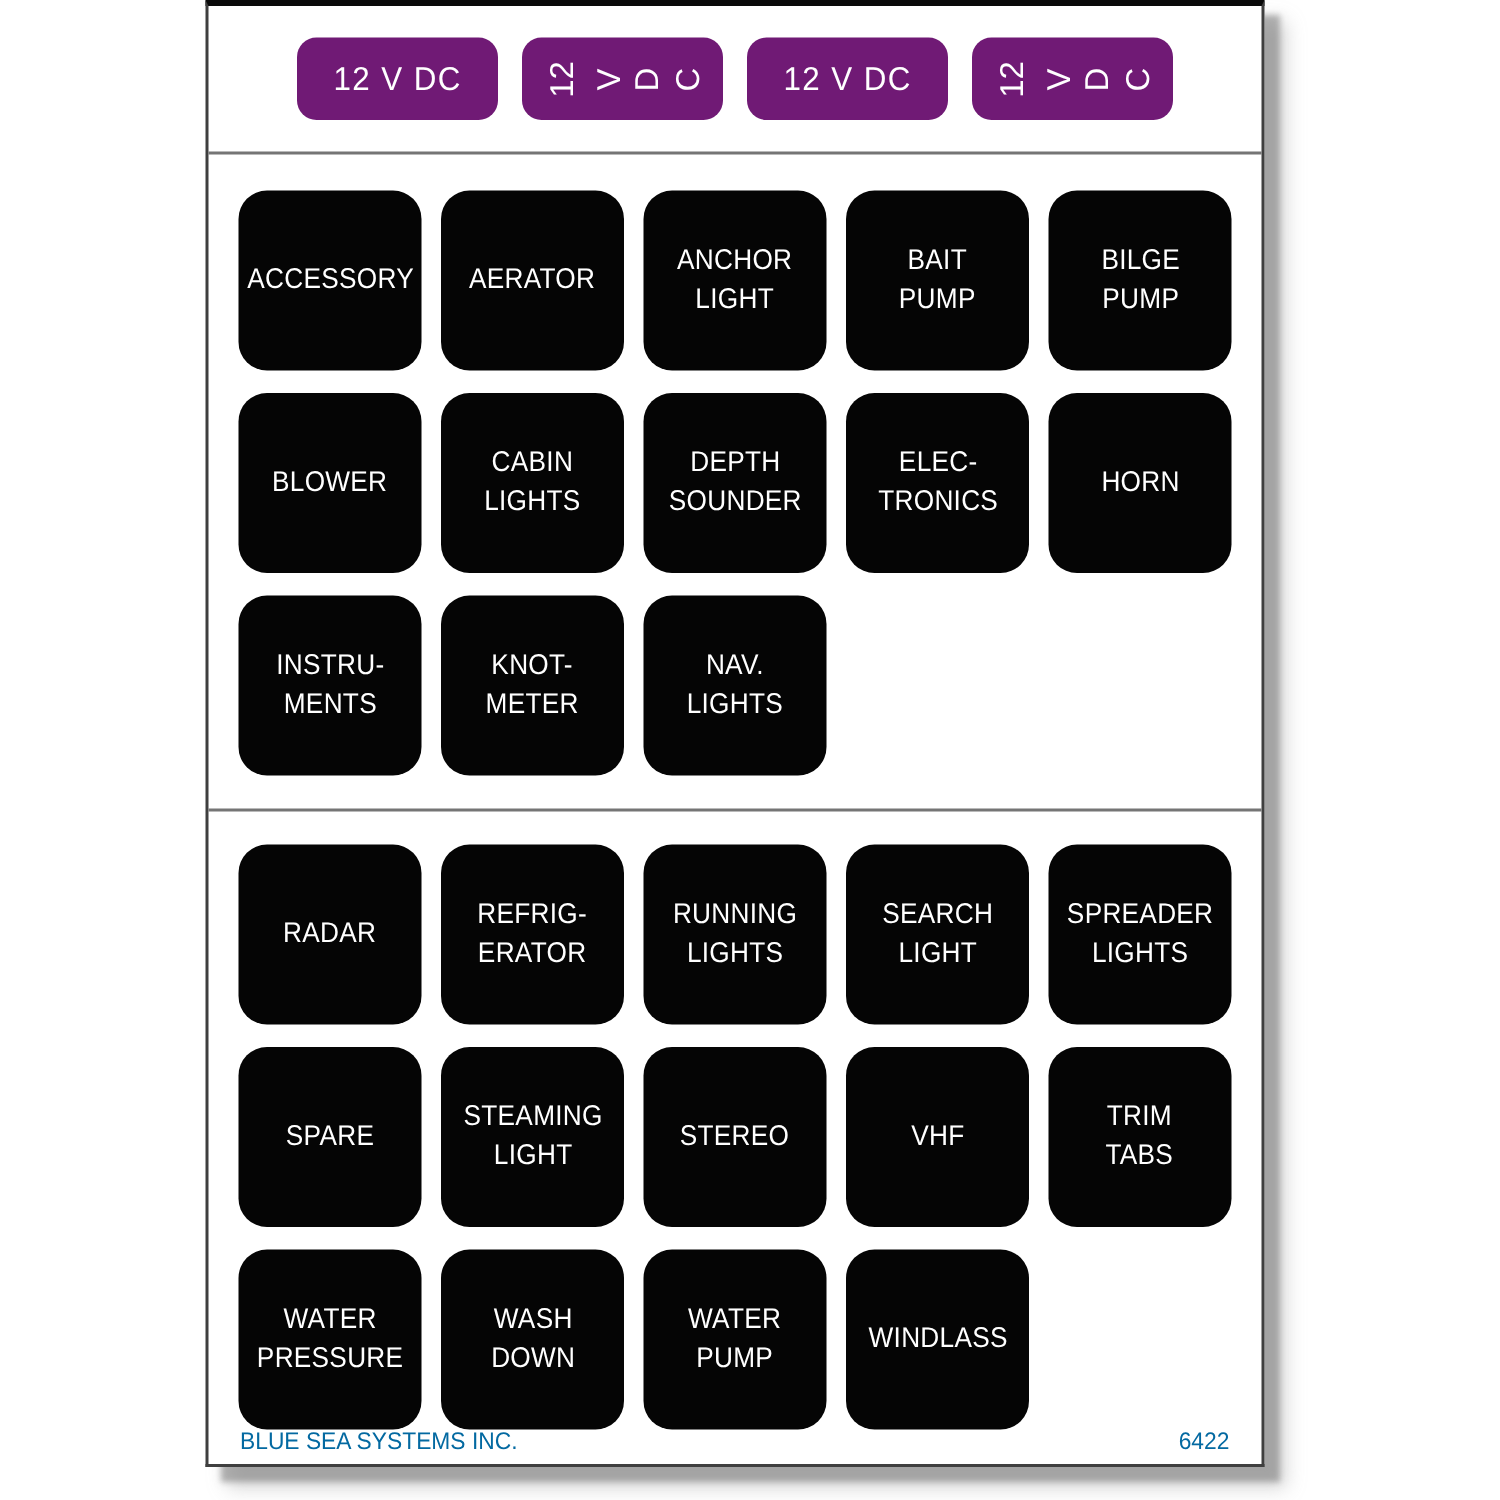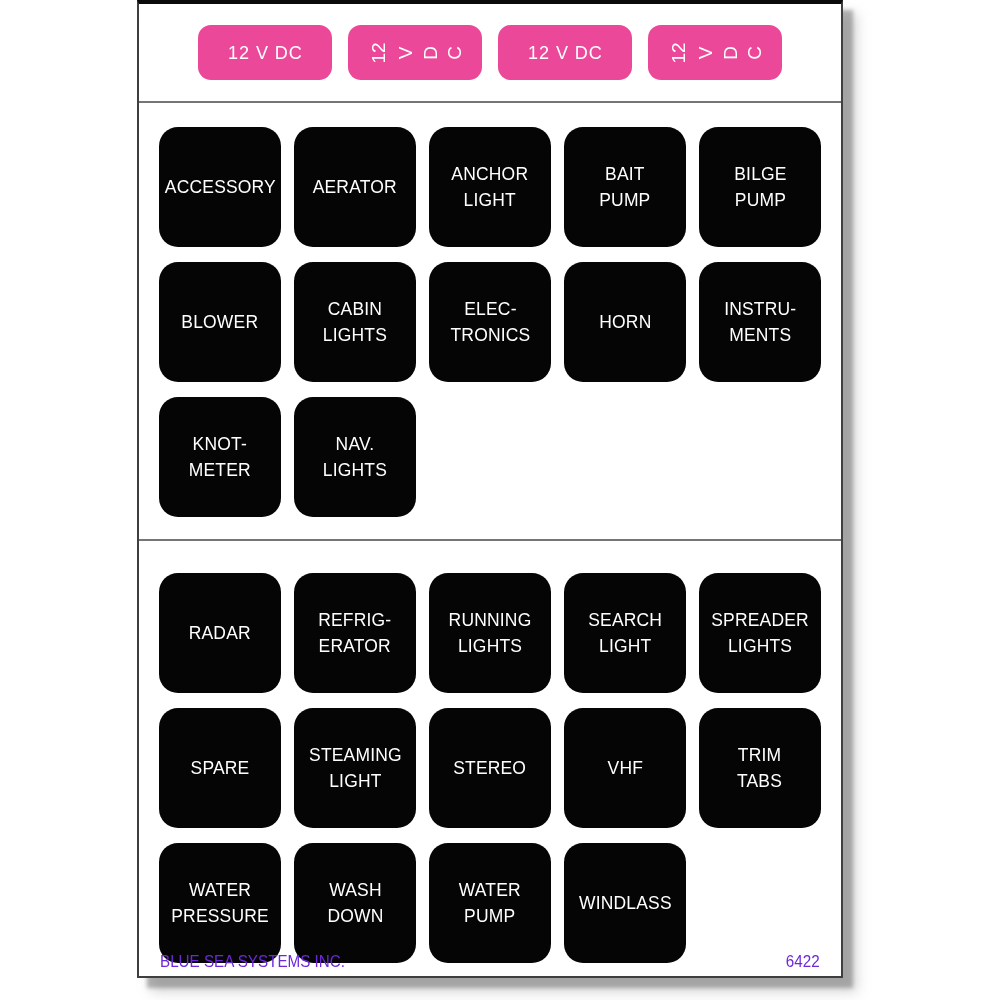--- a/index.html
+++ b/index.html
@@ -27,47 +27,47 @@
   
   .strip {
     height: 97px;
     display: flex;
     justify-content: center;
     align-items: center;
     gap: 16px;
   }
   .vlabel {
     width: 134px; height: 55px;
-    background: #ec4899;
+    background: #701a75;
     border-radius: 13px;
     color: #ffffff;
     display: flex;
     justify-content: center;
     align-items: center;
-    font-size: 19px;
+    font-size: 22px;
     letter-spacing: 1px;
     white-space: nowrap;
   }
   .vlabel .h-text { display: inline-block; transform: scaleX(0.95); }
   .vlabel.rotated { gap: 11px; letter-spacing: 0; }
   .rot-token { display: inline-block; transform: rotate(-90deg); }
 
   
   .grid {
     display: grid;
     grid-template-columns: repeat(5, 122px);
     grid-auto-rows: 120px;
     column-gap: 13px;
     row-gap: 15px;
     justify-content: center;
     padding-top: 24px;
   }
   .section-top { height: 436px; }
   .section-bottom { height: 433px; position: relative; }
-  .section-bottom .grid { padding-top: 32px; }
+  .section-bottom .grid { padding-top: 22px; }
 
   .sq {
     background: #050505;
     border-radius: 19px;
     color: #ffffff;
     display: flex;
     justify-content: center;
     align-items: center;
     text-align: center;
   }
@@ -81,21 +81,21 @@
   }
 
   
   .footer {
     position: absolute;
     left: 21px; right: 21px; bottom: 1px;
     height: 22px;
     display: flex;
     justify-content: space-between;
     align-items: center;
-    color: #6d28d9;
+    color: #0369a1;
     font-size: 16px;
     text-align: right;
   }
   .footer span { display: inline-block; transform: scaleX(0.95); transform-origin: left center; }
   .footer .part { transform-origin: right center; }
 </style>
 </head>
 <body>
 
 <div class="stage">
@@ -146,20 +146,24 @@
 PUMP</span>
           </div>
         <div class="sq">
             <span class="sq-text">BLOWER</span>
           </div>
         <div class="sq">
             <span class="sq-text">CABIN
 LIGHTS</span>
           </div>
         <div class="sq">
+            <span class="sq-text">DEPTH
+SOUNDER</span>
+          </div>
+        <div class="sq">
             <span class="sq-text">ELEC-
 TRONICS</span>
           </div>
 
         <div class="sq">
             <span class="sq-text">HORN</span>
           </div>
         <div class="sq">
             <span class="sq-text">INSTRU-
 MENTS</span>

